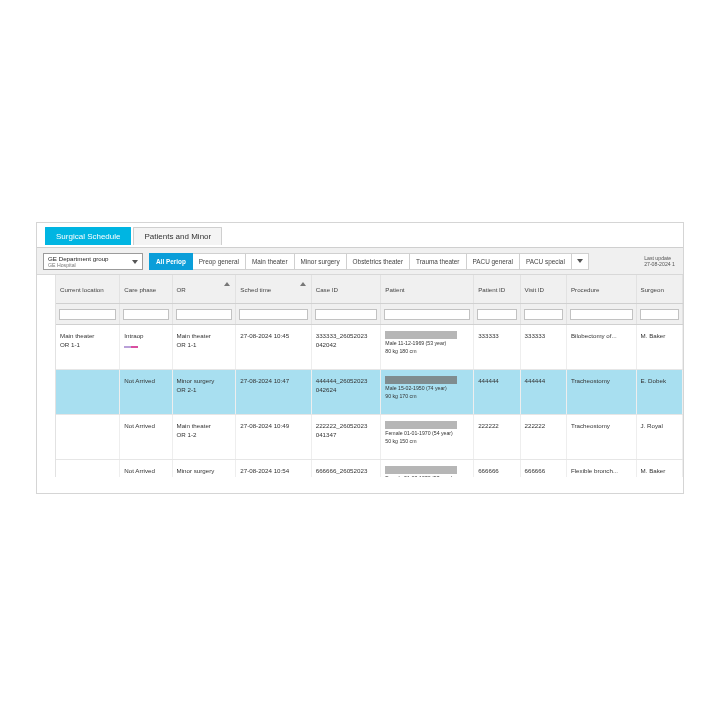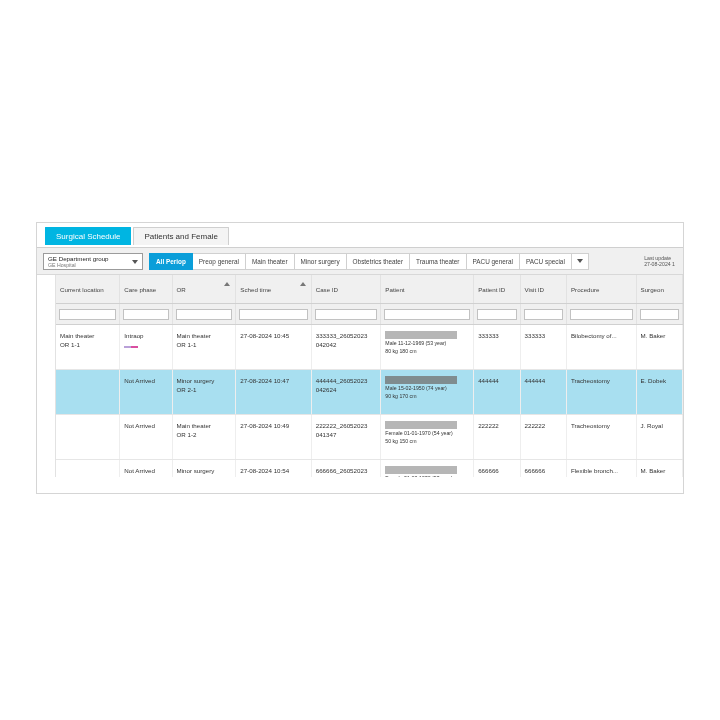--- a/index.html
+++ b/index.html
@@ -215,21 +215,21 @@
   tr.data-row.selected .patient-name-bar { background: #7f8c8f; }
   .patient-sub { color: #333; font-size: 5.2px; line-height: 7.5px;}
 </style>
 </head>
 <body>
 
 <div id="app">
 
   <div class="tabbar">
     <div class="tab active">Surgical Schedule</div>
-    <div class="tab">Patients and Female</div>
+    <div class="tab">Patients and Minor</div>
   </div>
 
   <div class="toolbar">
     <div class="dept-select">
       <div class="dept-line1">GE Department group</div>
       <div class="dept-line2">GE Hospital</div>
       <span class="caret"></span>
     </div>
 
     <div class="filters">

